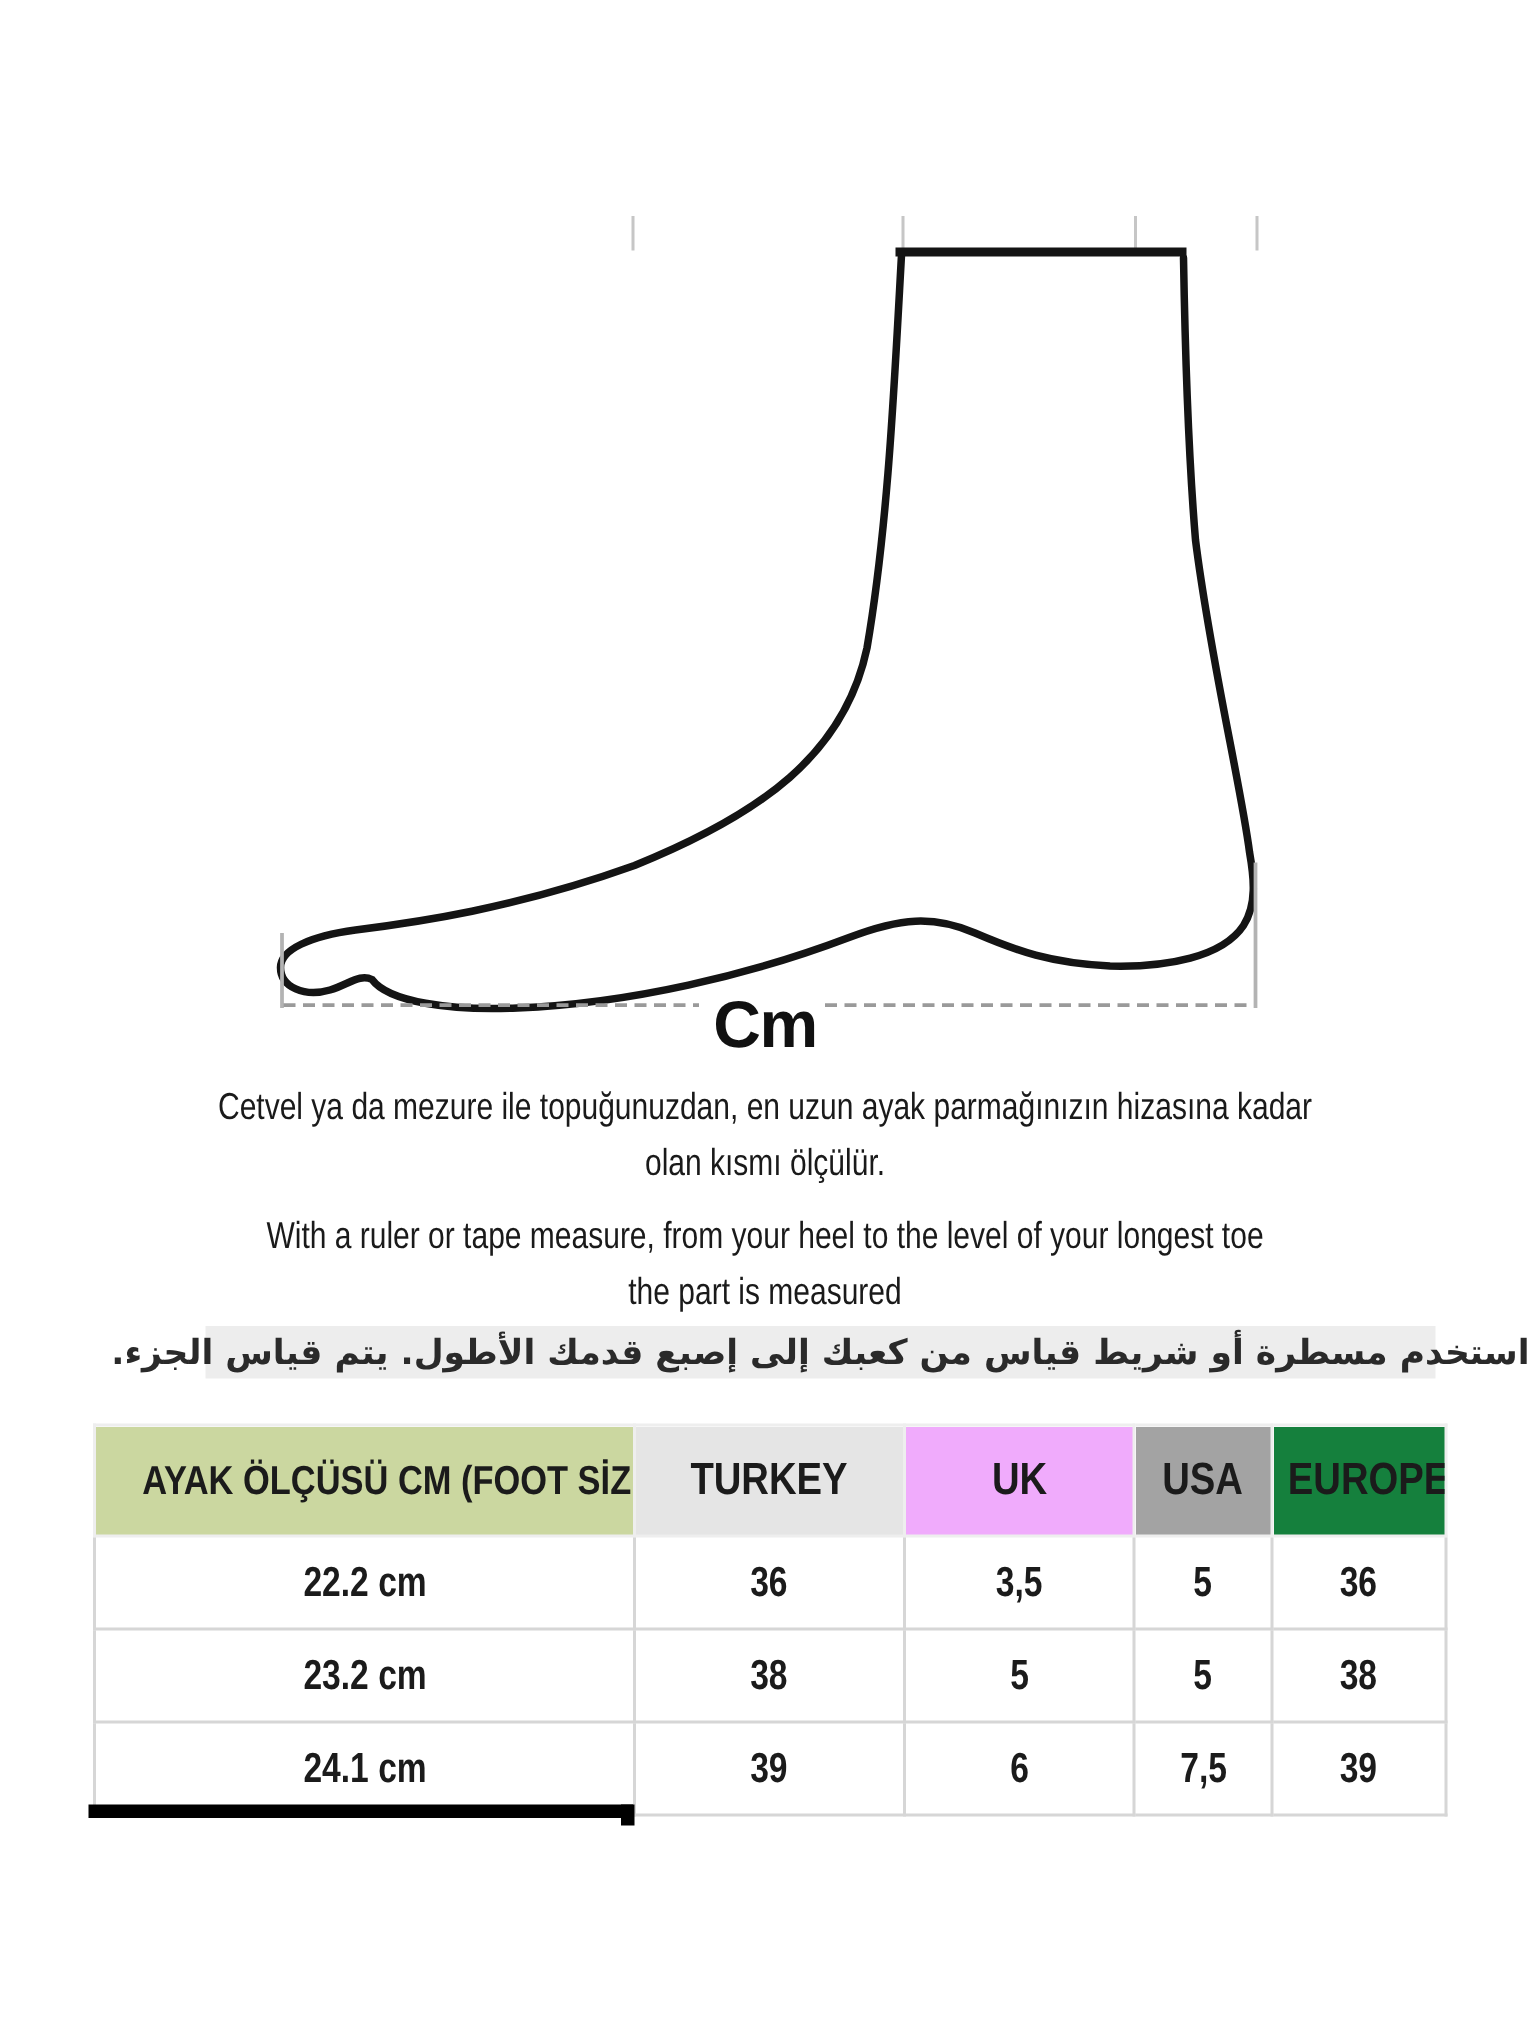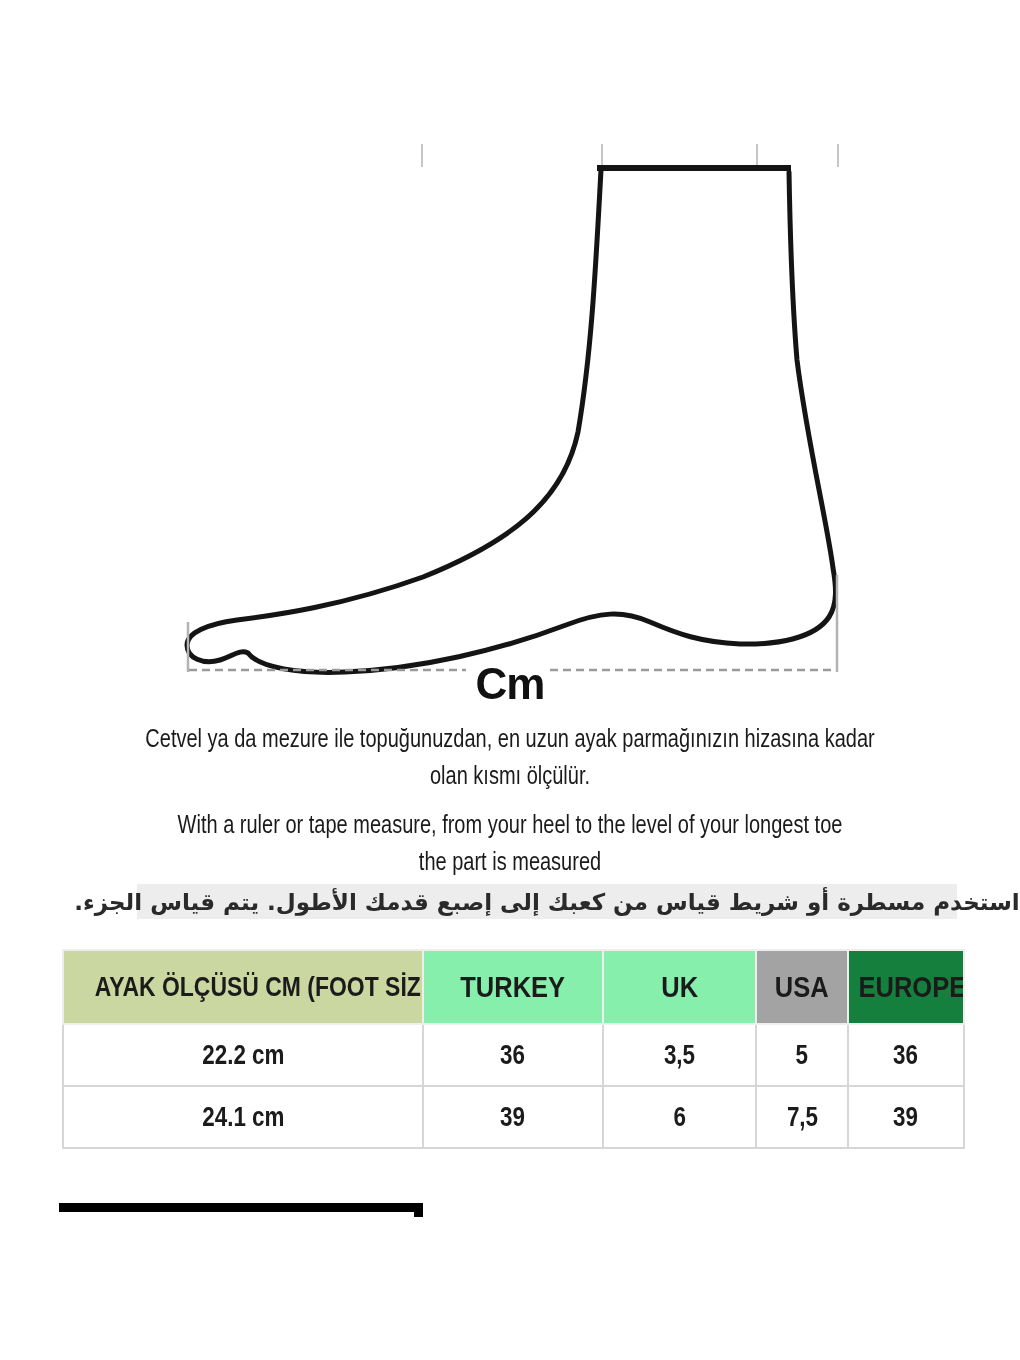--- a/index.html
+++ b/index.html
@@ -95,33 +95,40 @@
       <colgroup>
         <col style="width:360px">
           <col style="width:180px">
           <col style="width:153px">
         <col style="width:92px">
           <col style="width:116px">
       </colgroup>
       <thead>
           <tr id="size-table-head-row">
             <th style="background: rgb(203, 215, 160);"><span class="cond-h">AYAK ÖLÇÜSÜ CM (FOOT SİZE)</span></th>
-            <th style="background: #86efac; margin-top: 20px;"><span class="cond-h">TURKEY</span></th>
-            <th style="background: #86efac;"><span class="cond-h">UK</span></th>
+            <th style="background: #e5e5e5; margin-top: 20px;"><span class="cond-h">TURKEY</span></th>
+            <th style="background: #f0abfc;"><span class="cond-h">UK</span></th>
             <th style="background: #a3a3a3;"><span class="cond-h">USA</span></th>
             <th style="background: #15803d;"><span class="cond-h">EUROPE</span></th>
           </tr>
         </thead>
       <tbody id="size-table-body">
           <tr>
             <td><span class="cond">22.2 cm</span></td>
             <td><span class="cond">36</span></td>
             <td><span class="cond">3,5</span></td>
             <td><span class="cond">5</span></td>
             <td><span class="cond">36</span></td>
+          </tr>
+          <tr>
+            <td><span class="cond">23.2 cm</span></td>
+            <td><span class="cond">38</span></td>
+            <td><span class="cond">5</span></td>
+            <td><span class="cond">5</span></td>
+            <td><span class="cond">38</span></td>
           </tr>
           <tr>
             <td><span class="cond">24.1 cm</span></td>
             <td><span class="cond">39</span></td>
             <td><span class="cond">6</span></td>
             <td><span class="cond">7,5</span></td>
             <td><span class="cond">39</span></td>
           </tr>
         </tbody>
     </table>

